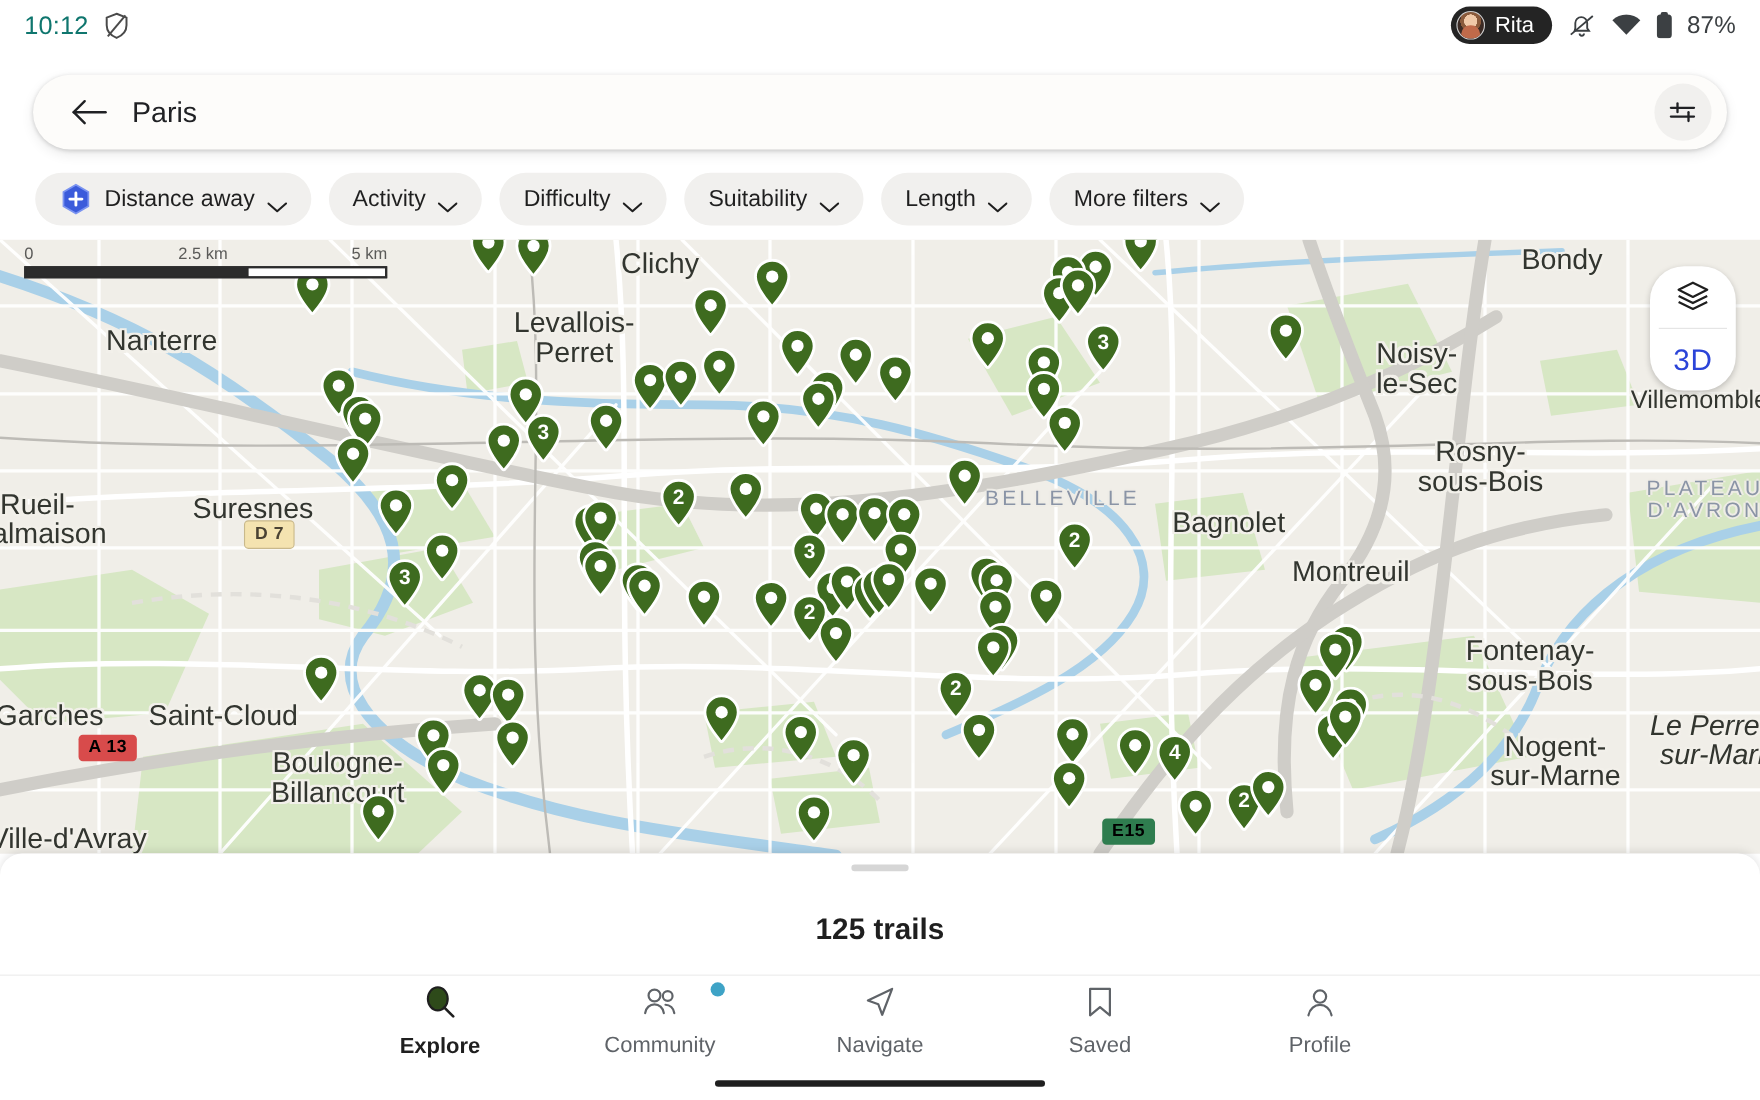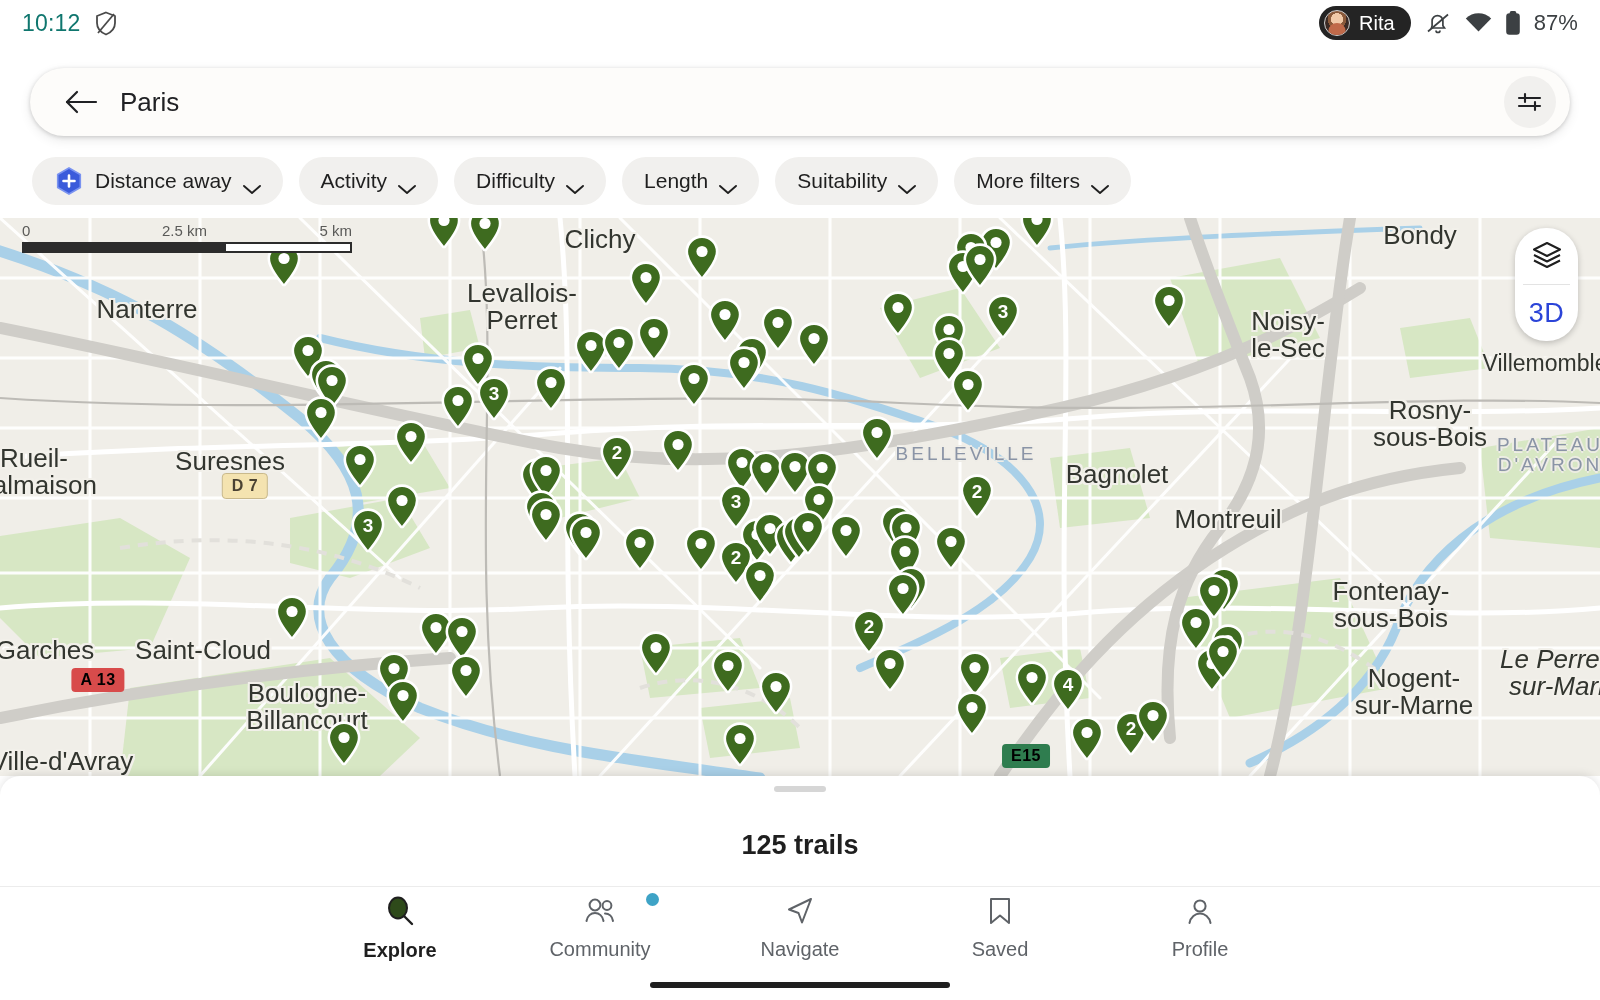--- a/index.html
+++ b/index.html
@@ -103,21 +103,21 @@
   .scalebar { position:absolute; left:22px; top:4px; width:330px; }
   .scale-nums { position:relative; height:18px; }
   .scale-nums span { position:absolute; font-size:15px; color:#5a5a58; top:0; }
   .scale-track { margin-top:2px; height:11px; border:2px solid #2c2c2c; background:#2c2c2c; display:flex; }
   .scale-track i { display:block; height:100%; }
   .scale-track i.on { background:#2c2c2c; flex:0 0 62%; }
   .scale-track i.off { background:#fff; flex:1; }
 
   
   .mapctl {
-    position:absolute; right:22px; top:10px; width:63px;
+    position:absolute; right:22px; top:24px; width:78px;
     background:#fff; border-radius:31px; box-shadow:0 2px 6px rgba(0,0,0,.22);
     overflow:hidden;
   }
   .mapctl .seg { height:56px; display:flex; align-items:center; justify-content:center; cursor:pointer; }
   .mapctl .divider { height:1px; background:#e3e3e3; margin:0 8px; }
   .mapctl .d3 { color:#2b44d8; font-size:27px; font-weight:500; letter-spacing:.5px; }
 
   
   .sheet {
     position:absolute; top:776px; left:0; width:1600px; height:224px;
@@ -237,30 +237,30 @@
     <div class="chip">
       <span>Difficulty</span>
       <span class="chev">
         <svg width="18" height="11" viewBox="0 0 18 11" fill="none" stroke="#1f1f1f" stroke-width="1.9" stroke-linecap="round" stroke-linejoin="round">
             <polyline points="1,2 9,9 17,2"></polyline>
           </svg>
       </span>
     </div>
 
     <div class="chip">
-      <span>Length</span>
+      <span>Suitability</span>
       <span class="chev">
         <svg width="18" height="11" viewBox="0 0 18 11" fill="none" stroke="#1f1f1f" stroke-width="1.9" stroke-linecap="round" stroke-linejoin="round">
             <polyline points="1,2 9,9 17,2"></polyline>
           </svg>
       </span>
     </div>
 
     <div class="chip">
-      <span>Suitability</span>
+      <span>Length</span>
       <span class="chev">
         <svg width="18" height="11" viewBox="0 0 18 11" fill="none" stroke="#1f1f1f" stroke-width="1.9" stroke-linecap="round" stroke-linejoin="round">
             <polyline points="1,2 9,9 17,2"></polyline>
           </svg>
       </span>
     </div>
 
     <div class="chip">
       <span>More filters</span>
       <span class="chev">
@@ -359,21 +359,21 @@
     </svg>
 
     <div class="maplabel" style="left:600px;top:22px;">Clichy</div>
     <div class="maplabel" style="left:1420px;top:18px;">Bondy</div>
     <div class="maplabel" style="left:522px;top:89px;">Levallois-
 Perret</div>
     <div class="maplabel" style="left:147px;top:92px;">Nanterre</div>
     <div class="maplabel" style="left:1288px;top:117px;">Noisy-
 le-Sec</div>
     <div class="maplabel sm" style="left:1545px;top:146px;">Villemomble</div>
-    <div class="maplabel" style="left:1430px;top:206px;">Rosny-
+    <div class="maplabel" style="left:1346px;top:206px;">Rosny-
 sous-Bois</div>
     <div class="maplabel hood" style="left:1550px;top:237px;">PLATEAU
 D'AVRON</div>
     <div class="maplabel hood" style="left:966px;top:236px;">BELLEVILLE</div>
     <div class="maplabel" style="left:230px;top:244px;">Suresnes</div>
     <div class="maplabel" style="left:34px;top:254px;">Rueil-
 Malmaison</div>
     <div class="maplabel" style="left:1117px;top:257px;text-align:right;">Bagnolet</div>
     <div class="maplabel" style="left:1228px;top:302px;">Montreuil</div>
     <div class="maplabel" style="left:1391px;top:387px;">Fontenay-

